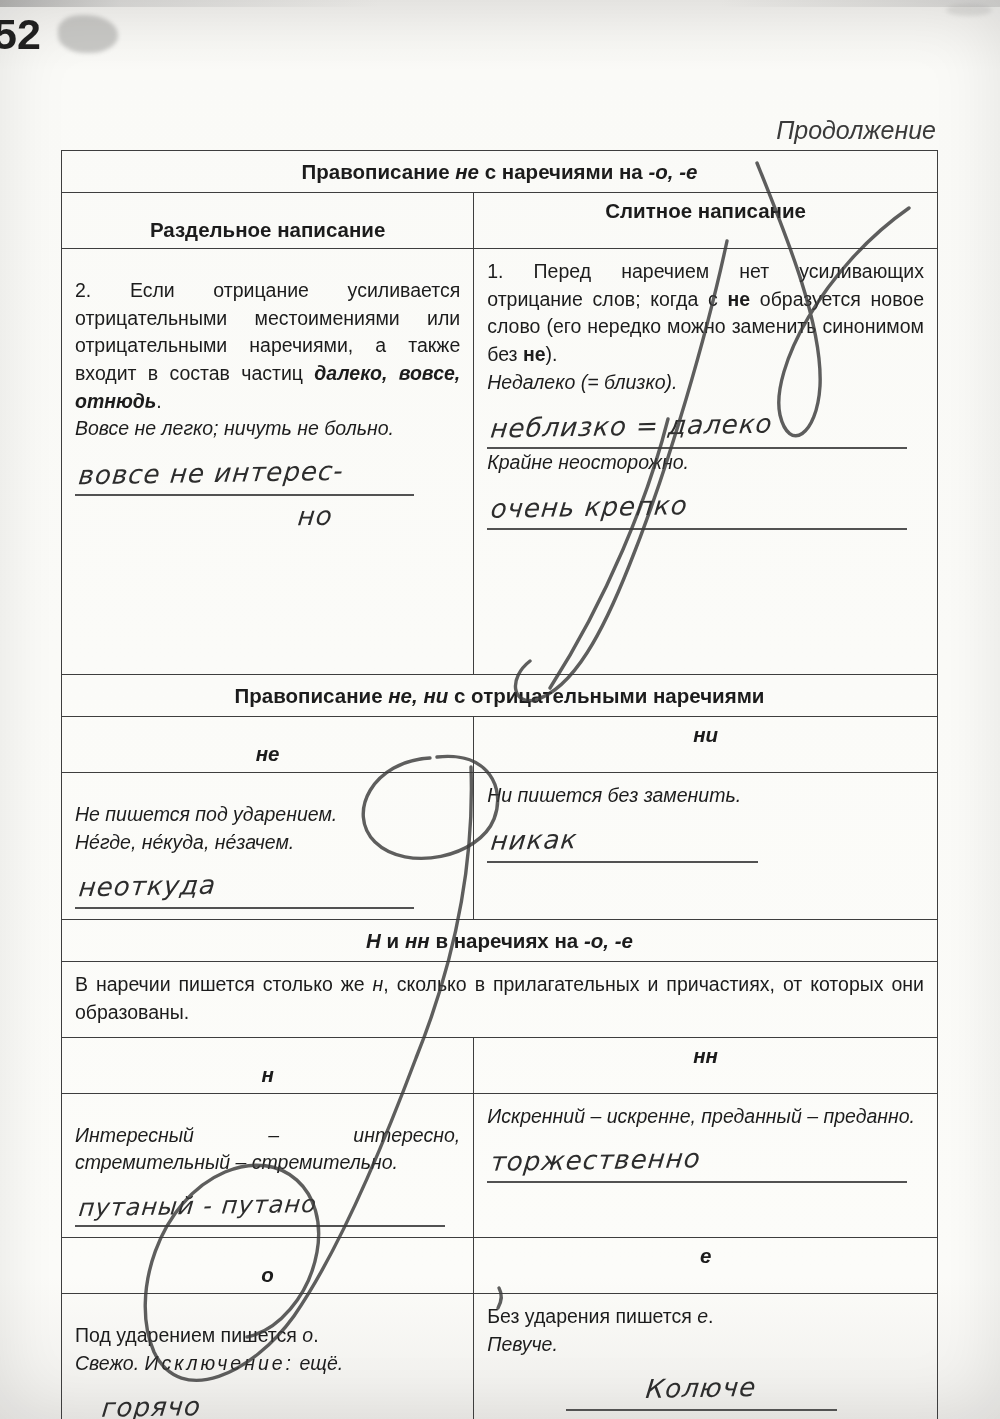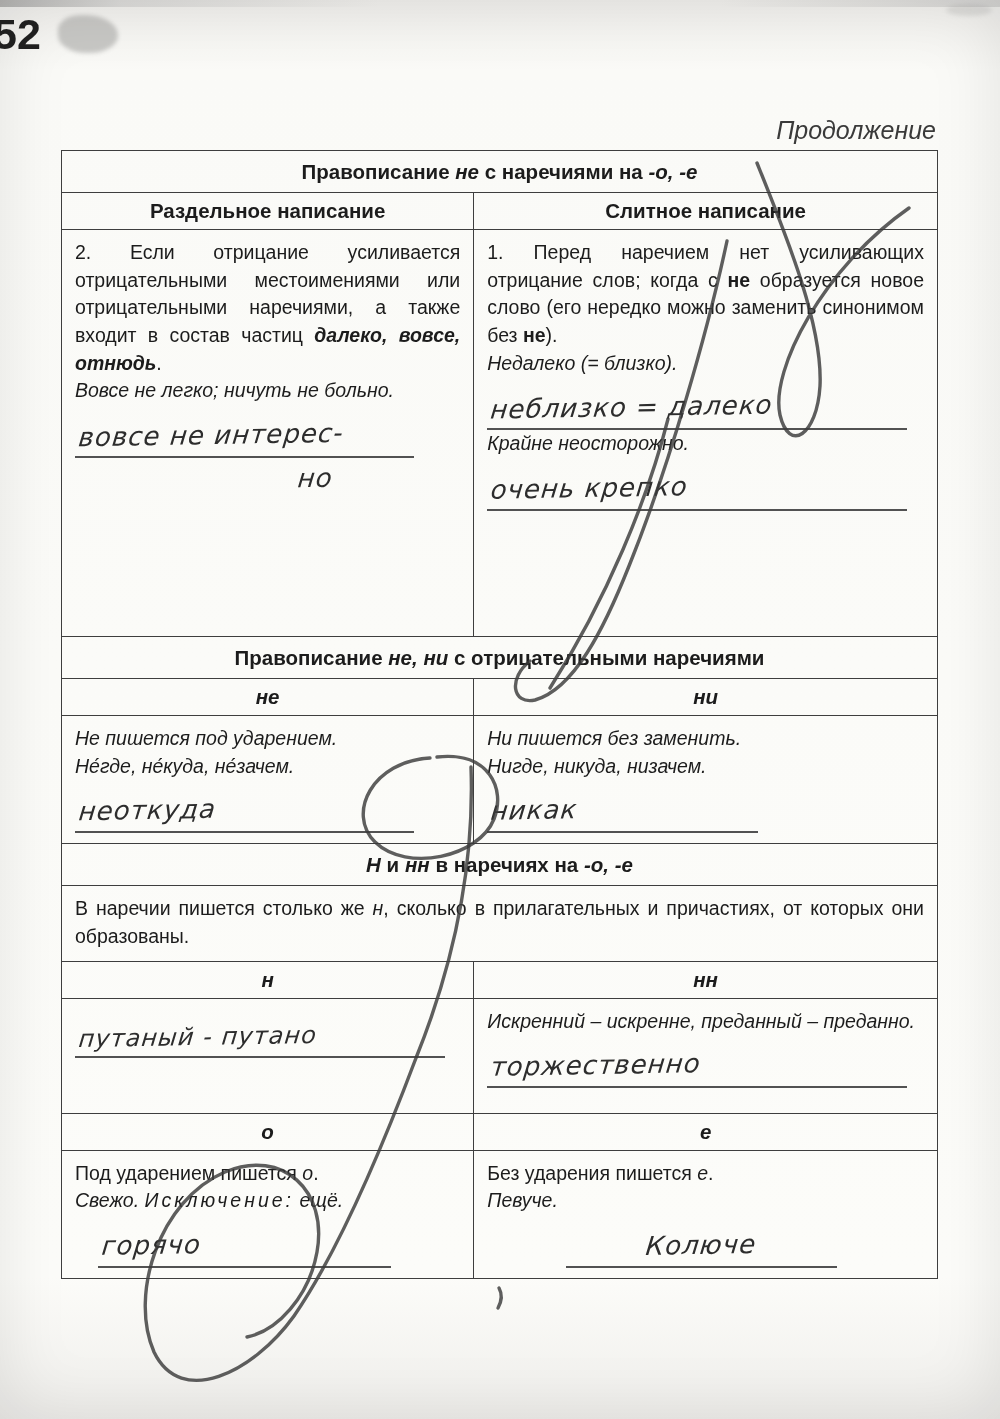--- a/index.html
+++ b/index.html
@@ -22,21 +22,21 @@
 
   .page-number { position:absolute; top:10px; left:-7px; font-size:43px; font-weight:bold; color:#1f1f1f; }
   .continuation { position:absolute; top:116px; right:64px; font-style:italic; font-size:25px; color:#3a3a3a; }
 
   .gtable { position:absolute; left:61px; top:150px; width:877px; border:1.6px solid #3e3e3e; }
   .trow { border-top:1.4px solid #3e3e3e; }
   .trow:first-child { border-top:none; }
   .thead { text-align:center; font-weight:bold; font-size:20.5px; padding:9px 6px 8px; }
   .cols { display:flex; align-items:stretch; }
   .cell { flex:0 0 auto; }
-  .cell.left { width:47%; }
+  .cell.left { width:47%;margin-top:19px; }
   .cell.right { width:53%; border-left:1.4px solid #3e3e3e; }
   .chead { text-align:center; font-weight:bold; font-size:20.5px; padding:6px 4px; }
   .letters .chead { font-style:italic; }
 
   .cbody { padding:9px 13px 10px; font-size:19.5px; line-height:1.42; }
   .just { text-align:justify; }
   .ex { font-style:italic; }
   .bi { font-weight:bold; font-style:italic; }
   .b  { font-weight:bold; }
   .it { font-style:italic; }
@@ -104,37 +104,37 @@
       <div class="cell right chead">ни</div>
     </div>
     <div class="trow cols content2">
       <div class="cell left cbody">
         <p class="it">Не пишется под ударением.</p>
         <p class="ex">Не́где, не́куда, не́зачем.</p>
         <div class="hwline w85"><span class="hw">неоткуда</span></div>
       </div>
       <div class="cell right cbody">
         <p class="it">Ни пишется без заменить.</p>
-        <p class="ex">Нигде, никуда, низачем.</p>
         <div class="hwline w60"><span class="hw">никак</span></div>
       </div>
     </div>
 
     <div class="trow thead">
       <span class="bi">Н</span><span> и </span><span class="bi">нн</span><span> в наречиях на </span><span class="bi">-о, -е</span>
     </div>
     <div class="trow cbody body3">
       <p class="just"><span>В наречии пишется столько же </span><span class="it">н</span><span>, сколько в прилагательных и причастиях, от которых они образованы.</span></p>
     </div>
     <div class="trow cols letters">
       <div class="cell left chead">н</div>
       <div class="cell right chead">нн</div>
     </div>
     <div class="trow cols content3">
       <div class="cell left cbody">
+        <p class="ex just">Интересный – интересно, стремительный – стремительно.</p>
         <div class="hwline w95"><span class="hw hw-sm">путаный - путано</span></div>
       </div>
       <div class="cell right cbody">
         <p class="ex just">Искренний – искренне, преданный – преданно.</p>
         <div class="hwline w95"><span class="hw">торжественно</span></div>
       </div>
     </div>
 
     <div class="trow cols letters">
       <div class="cell left chead">о</div>

